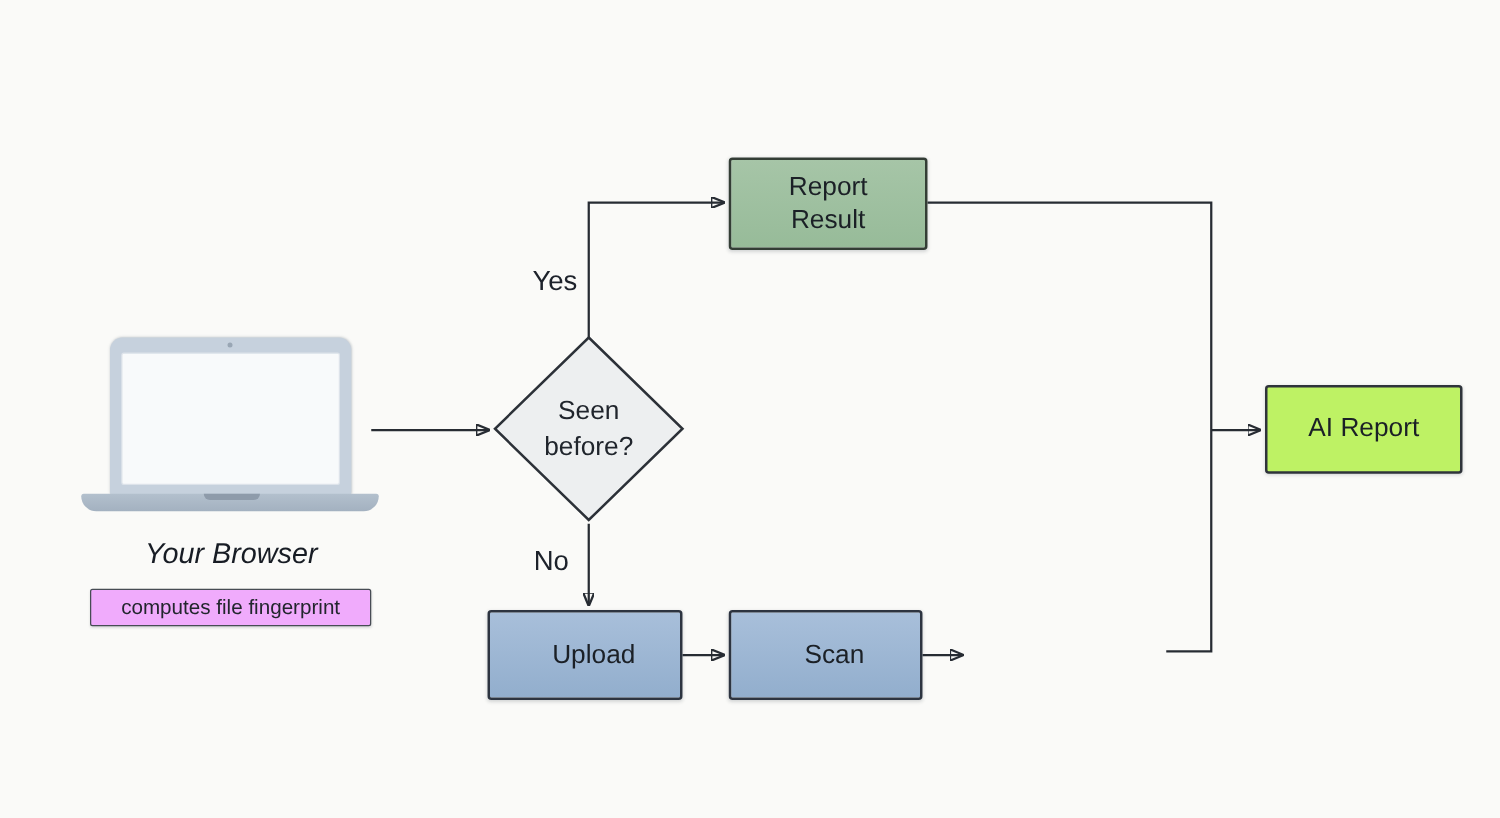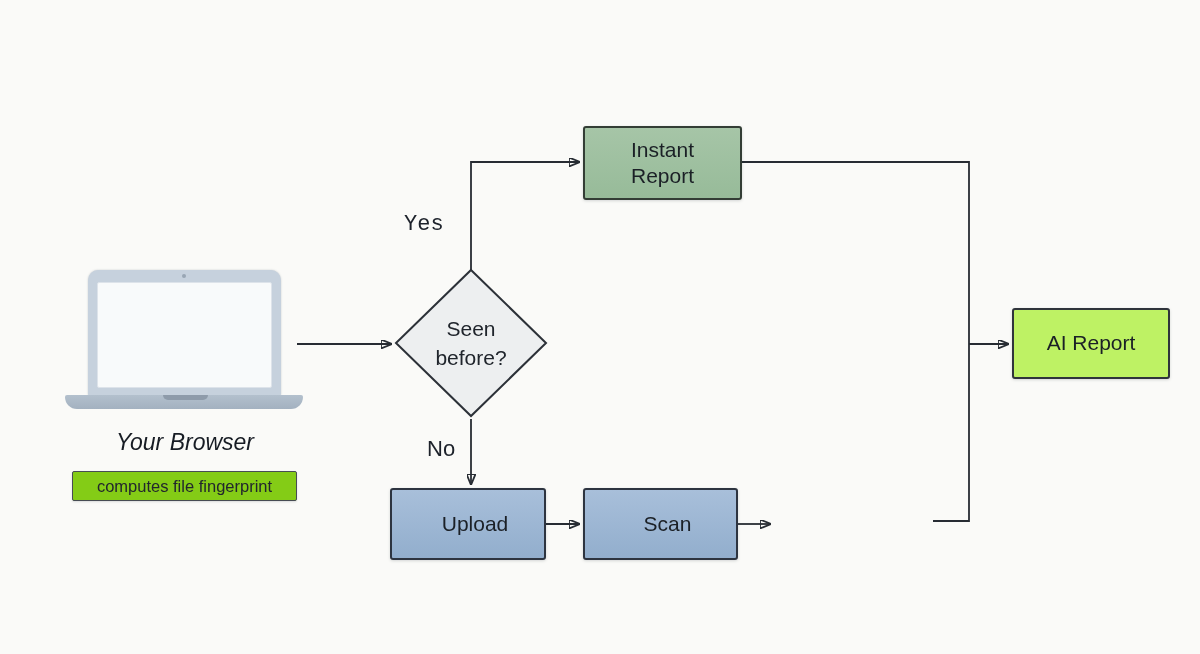--- a/index.html
+++ b/index.html
@@ -72,34 +72,34 @@
     left:163px;top:395px;width:45px;height:5px;
     background:#8e9baa;border-radius:0 0 6px 6px;
   }
 
   .browser-label{
     left:85px;top:429px;width:200px;
     text-align:center;font-size:23px;color:#171c24;font-style:italic;
   }
   .fingerprint-badge{
     left:72px;top:471px;width:225px;height:30px;
-    background:#84cc16;border:1.5px solid #474c54;border-radius:2px;
+    background:#f0abfc;border:1.5px solid #474c54;border-radius:2px;
     display:flex;align-items:center;justify-content:center;
     font-size:16.5px;color:#22262d;
     box-shadow:0 1px 2px rgba(40,50,60,.15);
   }
 
   
   .n-instant{left:583px;top:126px;width:159px;height:74px;}
   .n-upload{left:390px;top:488px;width:156px;height:72px;}
   .n-scan{left:583px;top:488px;width:155px;height:72px;}
   .n-wait{left:774px;top:488px;width:159px;height:71px;}
   .n-report{left:1012px;top:308px;width:158px;height:71px;}
 
-  .lbl-yes{left:404px;top:212px;font-family:Liberation Mono, monospace;}
+  .lbl-yes{left:426px;top:212px;}
   .lbl-no{left:427px;top:436px;}
 </style>
 </head>
 <body>
 
 <div class="canvas">
 
   <svg class="wires" viewBox="0 0 1200 654">
     <defs>
       <marker id="arrow" markerUnits="userSpaceOnUse" markerWidth="11" markerHeight="9" refX="10" refY="4.5" orient="auto">
@@ -130,21 +130,21 @@
     <svg width="154" height="150" viewBox="0 0 154 150">
       <polygon points="77,2 152,75 77,148 2,75" fill="#edeff0" stroke="#2c3138" stroke-width="2"></polygon>
     </svg>
     <div class="lbl">Seen before?</div>
   </div>
 
   <div class="abs branch-label lbl-yes">Yes</div>
   <div class="abs branch-label lbl-no">No</div>
 
   <div class="abs node node-green n-instant">
-    <span class="lbl wrap-narrow">Instant Report</span>
+    <span class="lbl wrap-narrow">Report Result</span>
   </div>
 
   <div class="abs node node-blue n-upload">
     <span class="lbl">Upload</span>
   </div>
 
   <div class="abs node node-blue n-scan">
     <span class="lbl">Scan</span>
   </div>
 

